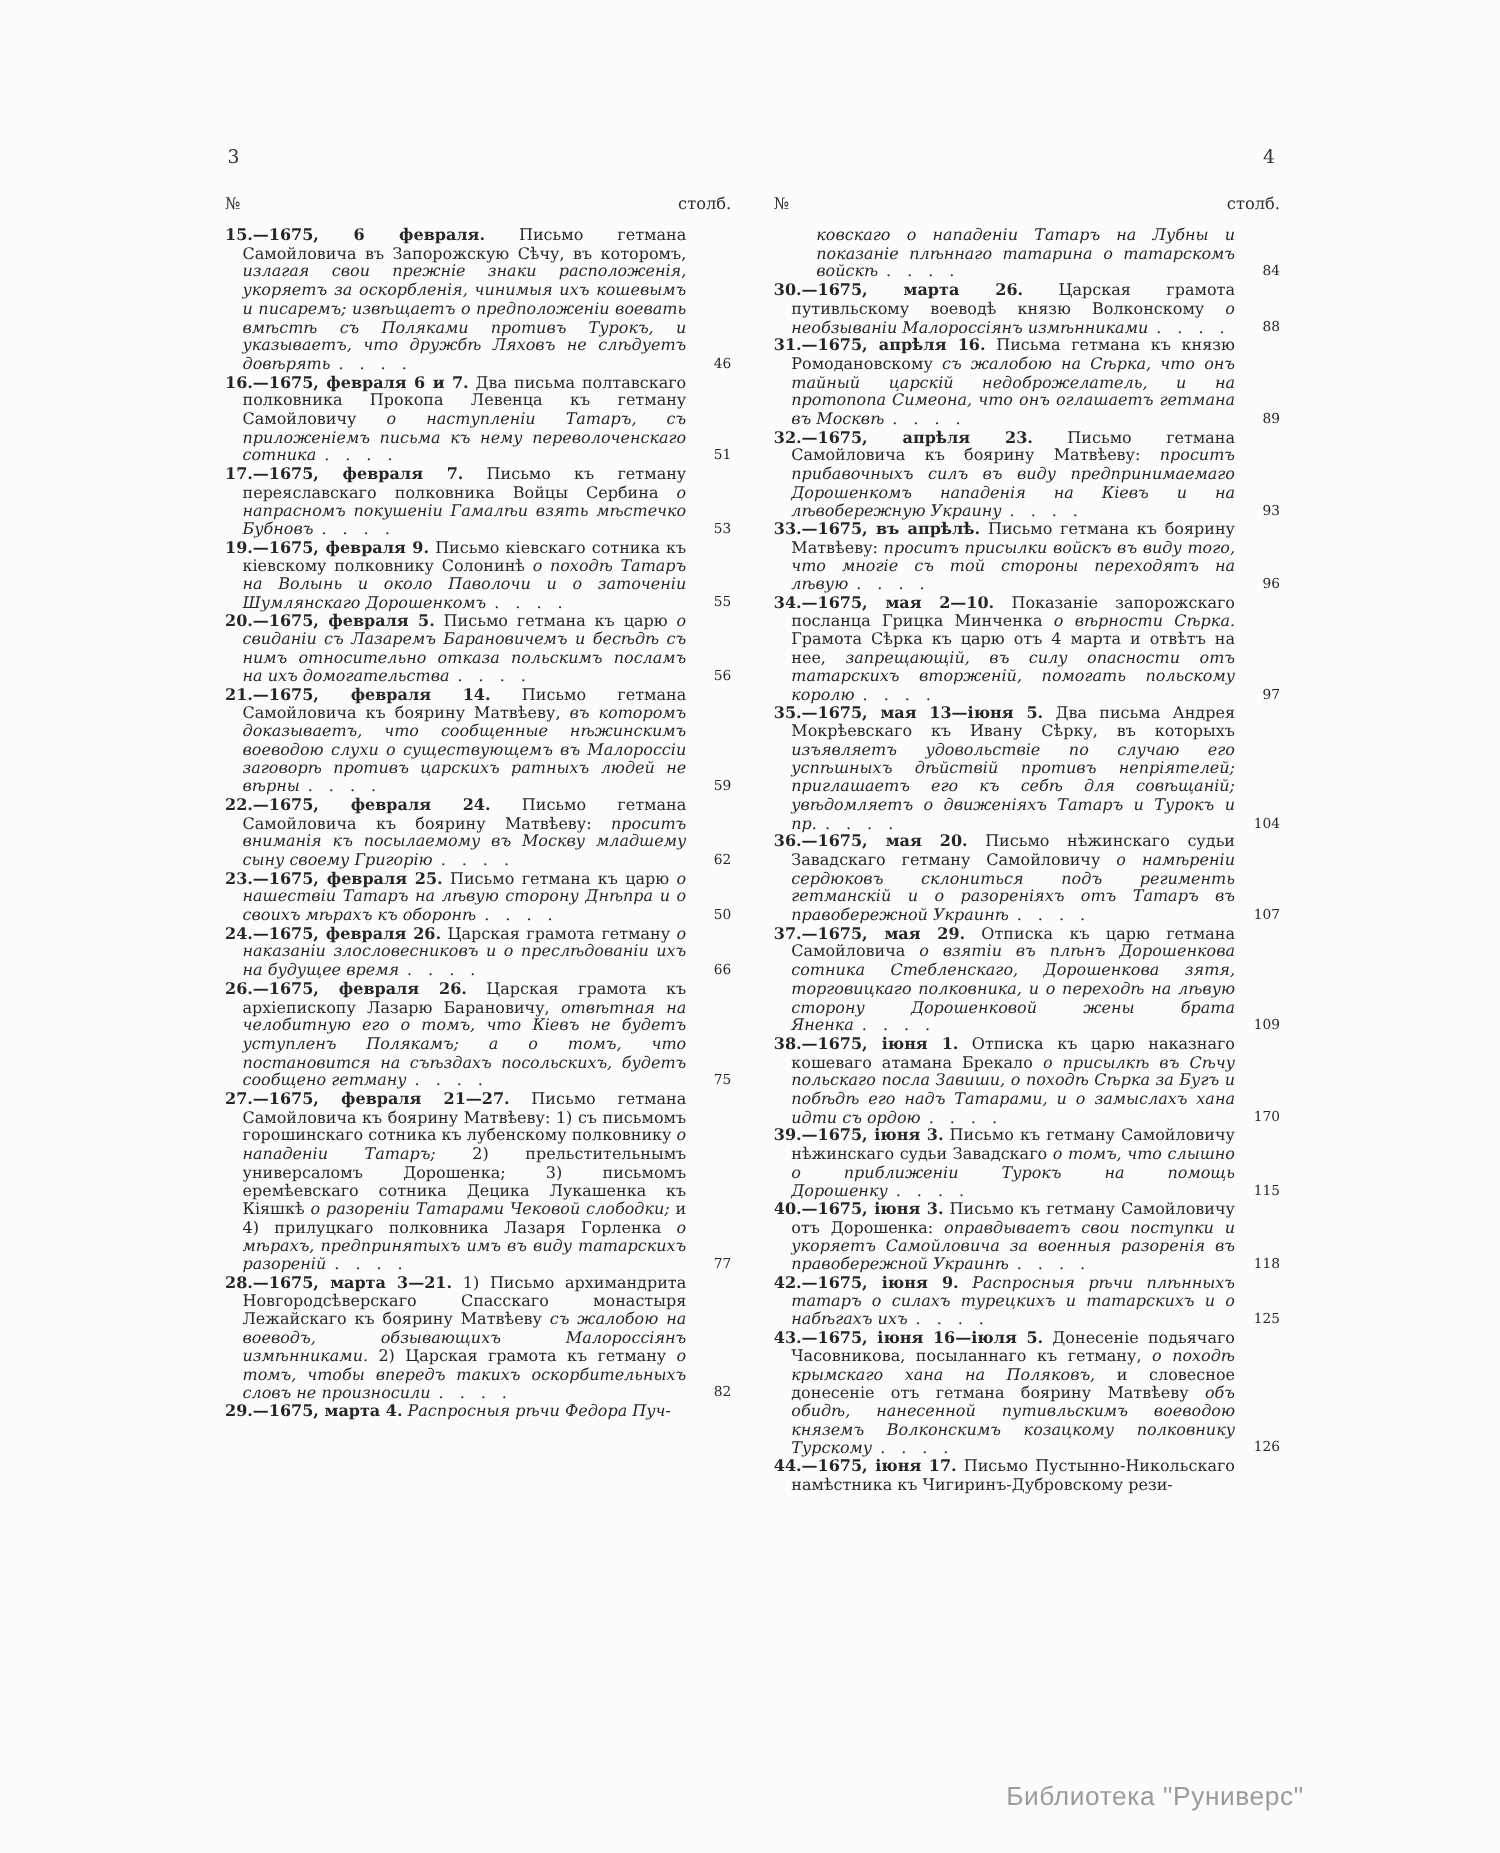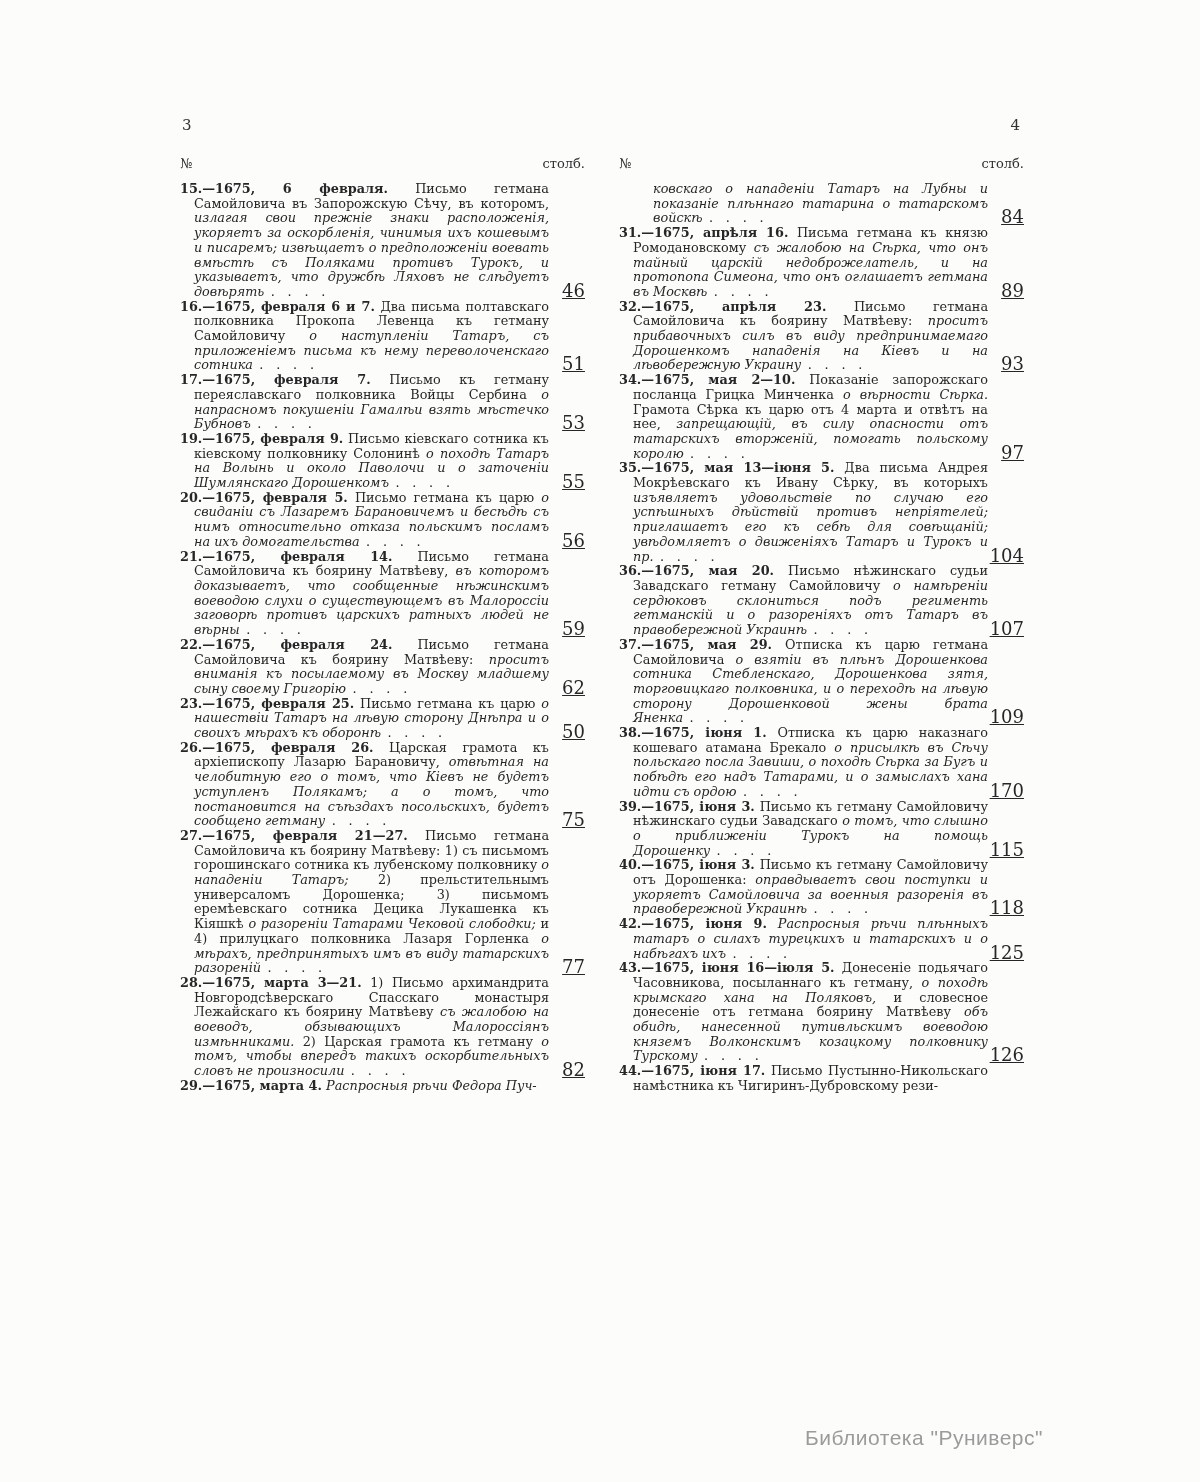--- a/index.html
+++ b/index.html
@@ -28,21 +28,21 @@
     text-align:justify;
     padding-left:14px;
     text-indent:-14px;
     padding-right:36px;
   }
   .entry.cont { padding-left:34px; text-indent:0; }
   .entry .prefix { font-weight:bold;margin-top:11px; }
   .entry .it { font-style:italic; }
   .entry .colnum {
     position:absolute; right:0; bottom:1px;
-    font-size:18px; font-style:normal; text-indent:0;text-decoration:underline;
+    font-size:11px; font-style:normal; text-indent:0;
   }
   .watermark {
     position:absolute; right:157px; bottom:32px;
     font-family:"Liberation Sans", sans-serif;
     font-size:21px; color:#9b9b9b; letter-spacing:0.5px;
   }
 </style>
 </head>
 <body>
 
@@ -57,35 +57,38 @@
       </div>
       <div class="entries" id="left-entries">
           <div class="entry"><span class="prefix">15.—1675, 6 февраля.</span><span> Письмо гетмана Самойловича въ Запорожскую Сѣчу, въ которомъ, </span><span class="it">излагая свои прежніе знаки расположенія, укоряетъ за оскорбленія, чинимыя ихъ кошевымъ и писаремъ; извѣщаетъ о предположеніи воевать вмѣстѣ съ Поляками противъ Турокъ, и указываетъ, что дружбѣ Ляховъ не слѣдуетъ довѣрять</span><span> .  .  .  .</span><span class="colnum">46</span></div>
           <div class="entry"><span class="prefix">16.—1675, февраля 6 и 7.</span><span> Два письма полтавскаго полковника Прокопа Левенца къ гетману Самойловичу </span><span class="it">о наступленіи Татаръ, съ приложеніемъ письма къ нему переволоченскаго сотника</span><span> .  .  .  .</span><span class="colnum">51</span></div>
           <div class="entry"><span class="prefix">17.—1675, февраля 7.</span><span> Письмо къ гетману переяславскаго полковника Войцы Сербина </span><span class="it">о напрасномъ покушеніи Гамалѣи взять мѣстечко Бубновъ</span><span> .  .  .  .</span><span class="colnum">53</span></div>
           <div class="entry"><span class="prefix">19.—1675, февраля 9.</span><span> Письмо кіевскаго сотника къ кіевскому полковнику Солонинѣ </span><span class="it">о походѣ Татаръ на Волынь и около Паволочи и о заточеніи Шумлянскаго Дорошенкомъ</span><span> .  .  .  .</span><span class="colnum">55</span></div>
           <div class="entry"><span class="prefix">20.—1675, февраля 5.</span><span> Письмо гетмана къ царю </span><span class="it">о свиданіи съ Лазаремъ Барановичемъ и бесѣдѣ съ нимъ относительно отказа польскимъ посламъ на ихъ домогательства</span><span> .  .  .  .</span><span class="colnum">56</span></div>
           <div class="entry"><span class="prefix">21.—1675, февраля 14.</span><span> Письмо гетмана Самойловича къ боярину Матвѣеву, </span><span class="it">въ которомъ доказываетъ, что сообщенные нѣжинскимъ воеводою слухи о существующемъ въ Малороссіи заговорѣ противъ царскихъ ратныхъ людей не вѣрны</span><span> .  .  .  .</span><span class="colnum">59</span></div>
           <div class="entry"><span class="prefix">22.—1675, февраля 24.</span><span> Письмо гетмана Самойловича къ боярину Матвѣеву: </span><span class="it">проситъ вниманія къ посылаемому въ Москву младшему сыну своему Григорію</span><span> .  .  .  .</span><span class="colnum">62</span></div>
           <div class="entry"><span class="prefix">23.—1675, февраля 25.</span><span> Письмо гетмана къ царю </span><span class="it">о нашествіи Татаръ на лѣвую сторону Днѣпра и о своихъ мѣрахъ къ оборонѣ</span><span> .  .  .  .</span><span class="colnum">50</span></div>
+          <div class="entry"><span class="prefix">24.—1675, февраля 26.</span><span> Царская грамота гетману </span><span class="it">о наказаніи злословесниковъ и о преслѣдованіи ихъ на будущее время</span><span> .  .  .  .</span><span class="colnum">66</span></div>
           <div class="entry"><span class="prefix">26.—1675, февраля 26.</span><span> Царская грамота къ архіепископу Лазарю Барановичу, </span><span class="it">отвѣтная на челобитную его о томъ, что Кіевъ не будетъ уступленъ Полякамъ; а о томъ, что постановится на съѣздахъ посольскихъ, будетъ сообщено гетману</span><span> .  .  .  .</span><span class="colnum">75</span></div>
           <div class="entry"><span class="prefix">27.—1675, февраля 21—27.</span><span> Письмо гетмана Самойловича къ боярину Матвѣеву: 1) съ письмомъ горошинскаго сотника къ лубенскому полковнику </span><span class="it">о нападеніи Татаръ;</span><span> 2) прельстительнымъ универсаломъ Дорошенка; 3) письмомъ еремѣевскаго сотника Децика Лукашенка къ Кіяшкѣ </span><span class="it">о разореніи Татарами Чековой слободки;</span><span> и 4) прилуцкаго полковника Лазаря Горленка </span><span class="it">о мѣрахъ, предпринятыхъ имъ въ виду татарскихъ разореній</span><span> .  .  .  .</span><span class="colnum">77</span></div>
           <div class="entry"><span class="prefix">28.—1675, марта 3—21.</span><span> 1) Письмо архимандрита Новгородсѣверскаго Спасскаго монастыря Лежайскаго къ боярину Матвѣеву </span><span class="it">съ жалобою на воеводъ, обзывающихъ Малороссіянъ измѣнниками.</span><span> 2) Царская грамота къ гетману </span><span class="it">о томъ, чтобы впередъ такихъ оскорбительныхъ словъ не произносили</span><span> .  .  .  .</span><span class="colnum">82</span></div>
           <div class="entry"><span class="prefix">29.—1675, марта 4.</span><span class="it"> Распросныя рѣчи Федора Пуч-</span></div>
         </div>
     </div>
     <div class="col">
       <div class="col-header">
         <span>№</span>
         <span>столб.</span>
       </div>
       <div class="entries" id="right-entries">
           <div class="entry cont"><span class="it">ковскаго о нападеніи Татаръ на Лубны и показаніе плѣннаго татарина о татарскомъ войскѣ</span><span> .  .  .  .</span><span class="colnum">84</span></div>
+          <div class="entry"><span class="prefix">30.—1675, марта 26.</span><span> Царская грамота путивльскому воеводѣ князю Волконскому </span><span class="it">о необзываніи Малороссіянъ измѣнниками</span><span> .  .  .  .</span><span class="colnum">88</span></div>
           <div class="entry"><span class="prefix">31.—1675, апрѣля 16.</span><span> Письма гетмана къ князю Ромодановскому </span><span class="it">съ жалобою на Сѣрка, что онъ тайный царскій недоброжелатель, и на протопопа Симеона, что онъ оглашаетъ гетмана въ Москвѣ</span><span> .  .  .  .</span><span class="colnum">89</span></div>
           <div class="entry"><span class="prefix">32.—1675, апрѣля 23.</span><span> Письмо гетмана Самойловича къ боярину Матвѣеву: </span><span class="it">проситъ прибавочныхъ силъ въ виду предпринимаемаго Дорошенкомъ нападенія на Кіевъ и на лѣвобережную Украину</span><span> .  .  .  .</span><span class="colnum">93</span></div>
+          <div class="entry"><span class="prefix">33.—1675, въ апрѣлѣ.</span><span> Письмо гетмана къ боярину Матвѣеву: </span><span class="it">проситъ присылки войскъ въ виду того, что многіе съ той стороны переходятъ на лѣвую</span><span> .  .  .  .</span><span class="colnum">96</span></div>
           <div class="entry"><span class="prefix">34.—1675, мая 2—10.</span><span> Показаніе запорожскаго посланца Грицка Минченка </span><span class="it">о вѣрности Сѣрка.</span><span> Грамота Сѣрка къ царю отъ 4 марта и отвѣтъ на нее, </span><span class="it">запрещающій, въ силу опасности отъ татарскихъ вторженій, помогать польскому королю</span><span> .  .  .  .</span><span class="colnum">97</span></div>
           <div class="entry"><span class="prefix">35.—1675, мая 13—іюня 5.</span><span> Два письма Андрея Мокрѣевскаго къ Ивану Сѣрку, въ которыхъ </span><span class="it">изъявляетъ удовольствіе по случаю его успѣшныхъ дѣйствій противъ непріятелей; приглашаетъ его къ себѣ для совѣщаній; увѣдомляетъ о движеніяхъ Татаръ и Турокъ и пр.</span><span> .  .  .  .</span><span class="colnum">104</span></div>
           <div class="entry"><span class="prefix">36.—1675, мая 20.</span><span> Письмо нѣжинскаго судьи Завадскаго гетману Самойловичу </span><span class="it">о намѣреніи сердюковъ склониться подъ регименть гетманскій и о разореніяхъ отъ Татаръ въ правобережной Украинѣ</span><span> .  .  .  .</span><span class="colnum">107</span></div>
           <div class="entry"><span class="prefix">37.—1675, мая 29.</span><span> Отписка къ царю гетмана Самойловича </span><span class="it">о взятіи въ плѣнъ Дорошенкова сотника Стебленскаго, Дорошенкова зятя, торговицкаго полковника, и о переходѣ на лѣвую сторону Дорошенковой жены брата Яненка</span><span> .  .  .  .</span><span class="colnum">109</span></div>
           <div class="entry"><span class="prefix">38.—1675, іюня 1.</span><span> Отписка къ царю наказнаго кошеваго атамана Брекало </span><span class="it">о присылкѣ въ Сѣчу польскаго посла Завиши, о походѣ Сѣрка за Бугъ и побѣдѣ его надъ Татарами, и о замыслахъ хана идти съ ордою</span><span> .  .  .  .</span><span class="colnum">170</span></div>
           <div class="entry"><span class="prefix">39.—1675, іюня 3.</span><span> Письмо къ гетману Самойловичу нѣжинскаго судьи Завадскаго </span><span class="it">о томъ, что слышно о приближеніи Турокъ на помощь Дорошенку</span><span> .  .  .  .</span><span class="colnum">115</span></div>
           <div class="entry"><span class="prefix">40.—1675, іюня 3.</span><span> Письмо къ гетману Самойловичу отъ Дорошенка: </span><span class="it">оправдываетъ свои поступки и укоряетъ Самойловича за военныя разоренія въ правобережной Украинѣ</span><span> .  .  .  .</span><span class="colnum">118</span></div>
           <div class="entry"><span class="prefix">42.—1675, іюня 9.</span><span class="it"> Распросныя рѣчи плѣнныхъ татаръ о силахъ турецкихъ и татарскихъ и о набѣгахъ ихъ</span><span> .  .  .  .</span><span class="colnum">125</span></div>
           <div class="entry"><span class="prefix">43.—1675, іюня 16—іюля 5.</span><span> Донесеніе подьячаго Часовникова, посыланнаго къ гетману, </span><span class="it">о походѣ крымскаго хана на Поляковъ,</span><span> и словесное донесеніе отъ гетмана боярину Матвѣеву </span><span class="it">объ обидѣ, нанесенной путивльскимъ воеводою княземъ Волконскимъ козацкому полковнику Турскому</span><span> .  .  .  .</span><span class="colnum">126</span></div>
           <div class="entry"><span class="prefix">44.—1675, іюня 17.</span><span> Письмо Пустынно-Никольскаго намѣстника къ Чигиринъ-Дубровскому рези-</span></div>

